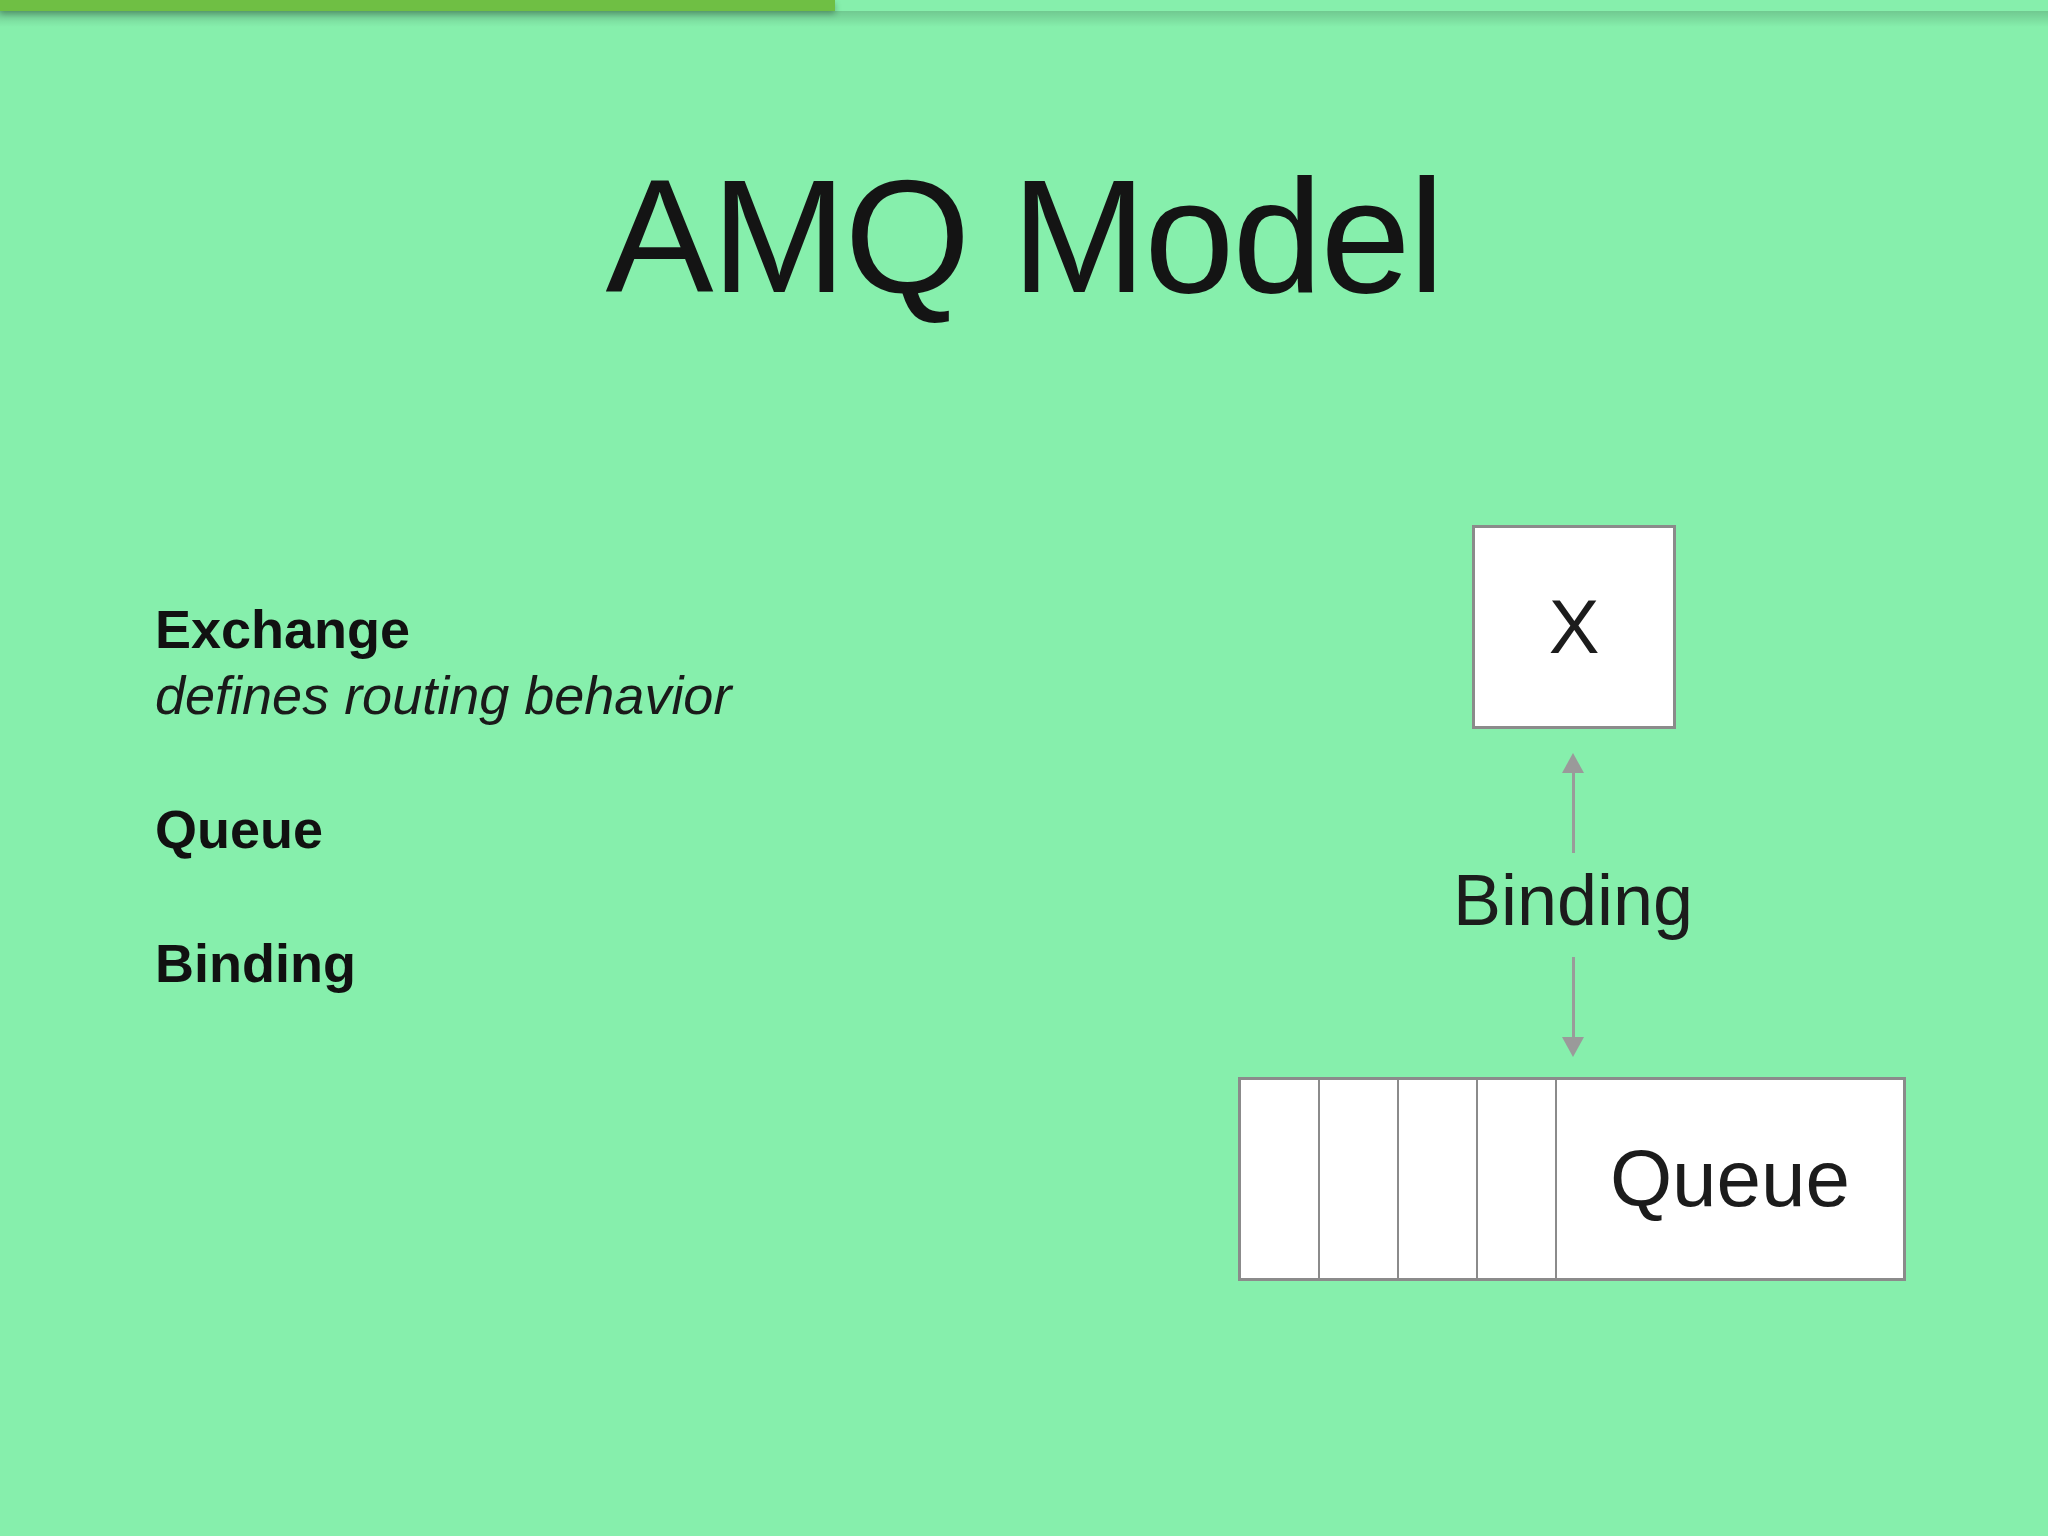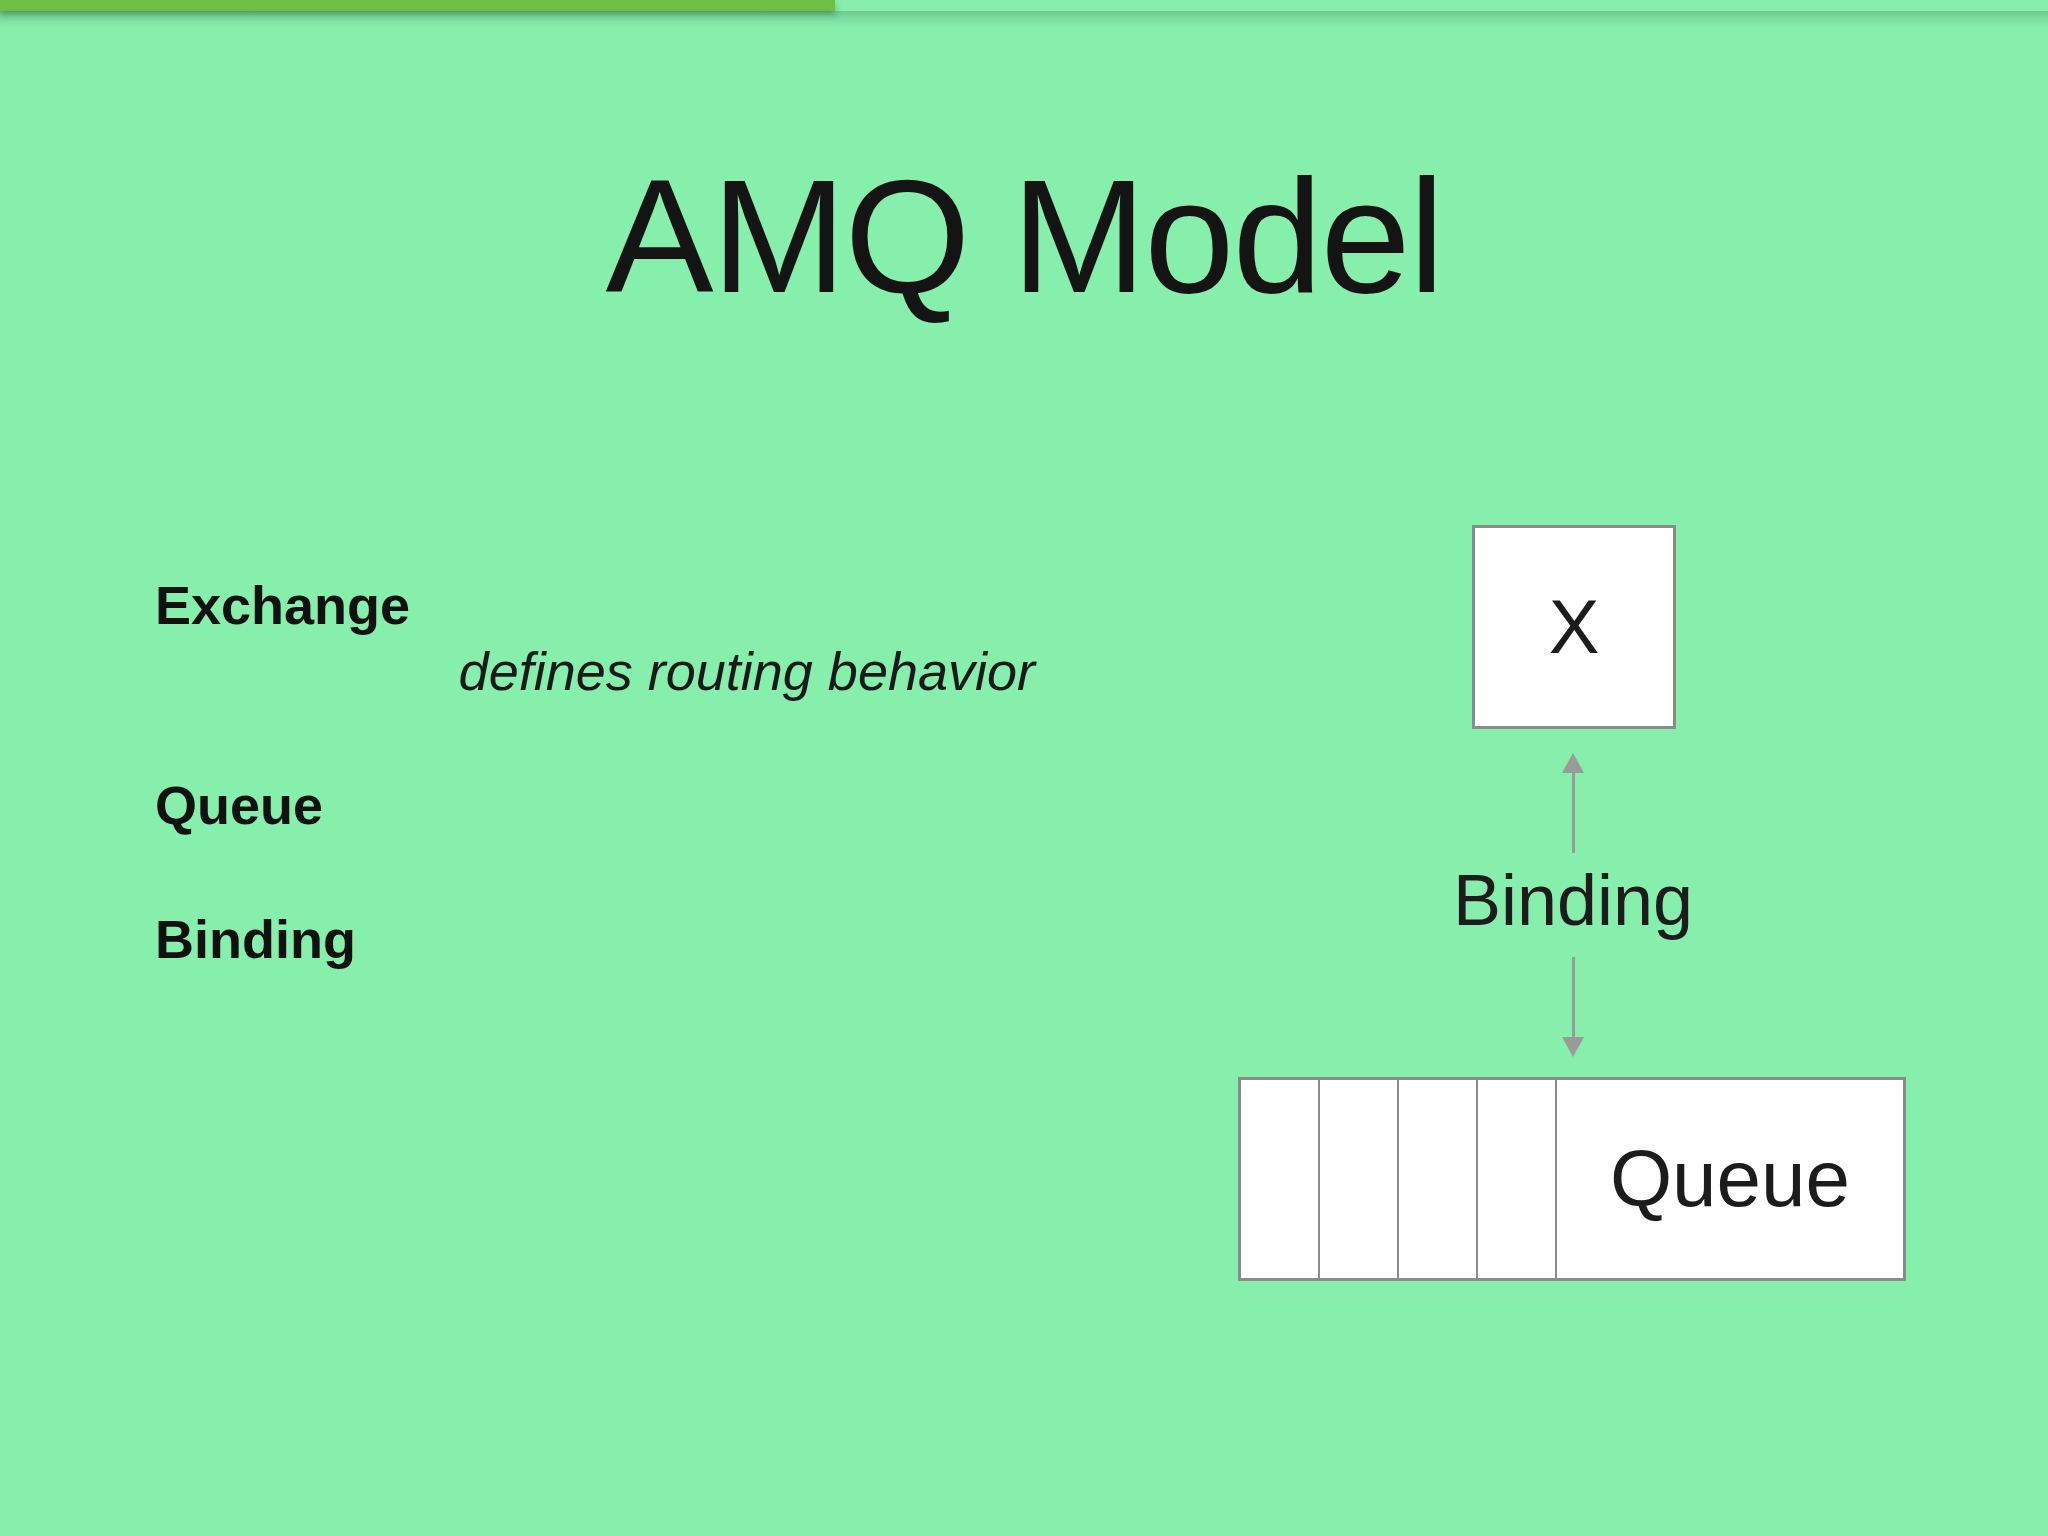--- a/index.html
+++ b/index.html
@@ -26,29 +26,29 @@
   .title{
     position:absolute;left:0;top:148px;width:2048px;
     text-align:center;
     font-size:162px;line-height:176px;
     font-weight:200;
     letter-spacing:-2px;
     color:#141414;
   }
   
   .defs{
-    position:absolute;left:155px;top:572px;width:900px;
+    position:absolute;left:155px;top:596px;width:900px;
   }
   .def-section{margin:0 0 68px 0;}
   .def-term{
     font-size:54px;line-height:66px;font-weight:700;color:#111111;
   }
   .def-desc{
     font-size:54px;line-height:66px;font-style:italic;font-weight:400;
-    color:#1a1a1a;max-width:880px;text-align:right;
+    color:#1a1a1a;max-width:880px;
   }
   
   .x-box{
     position:absolute;left:1472px;top:525px;
     width:204px;height:204px;box-sizing:border-box;
     border:3px solid #8b8b8b;background:#ffffff;
     display:flex;align-items:center;justify-content:center;
   }
   .x-label{
     font-size:76px;font-weight:300;color:#1c1c1c;line-height:76px;

